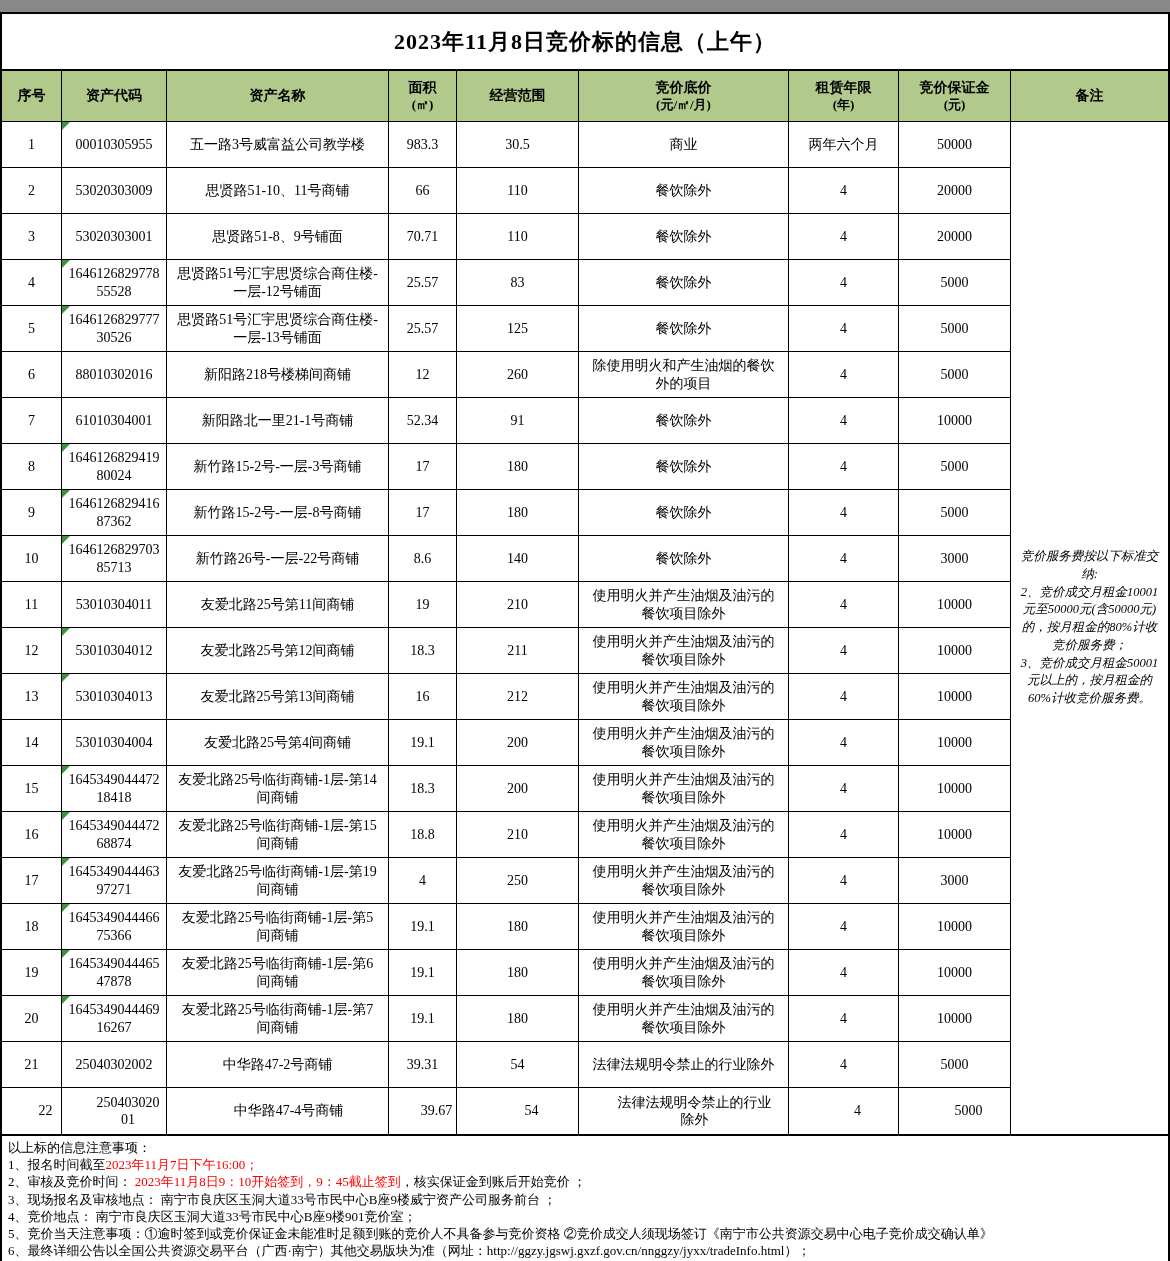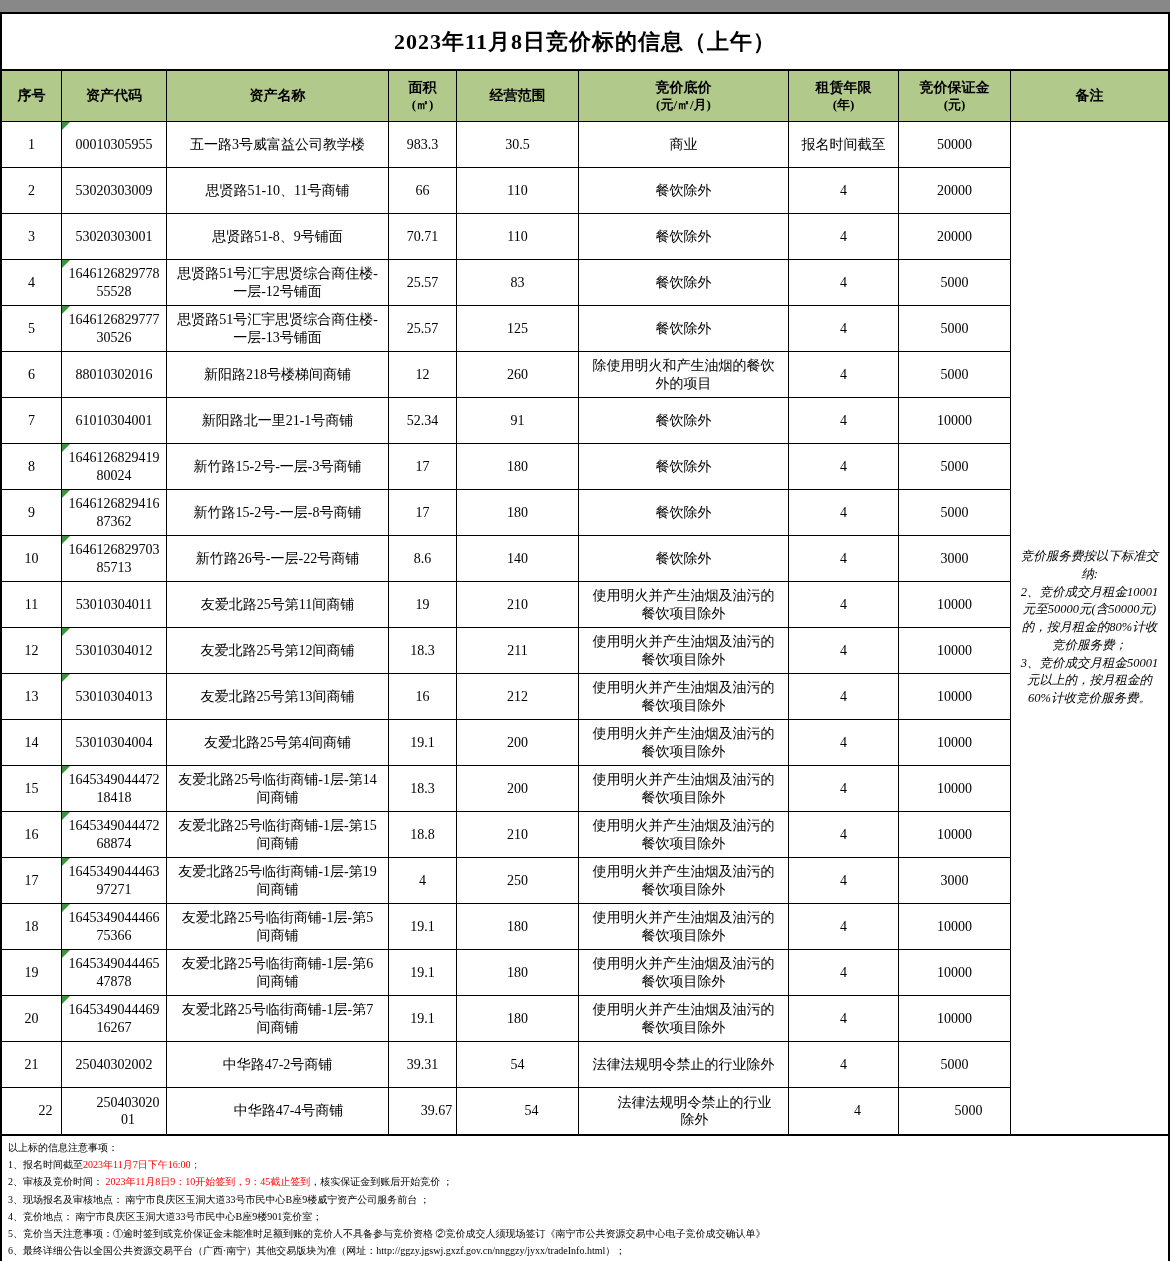--- a/index.html
+++ b/index.html
@@ -49,21 +49,21 @@
   }
   .remark-cell{
     flex:1 1 auto;display:flex;flex-direction:column;justify-content:center;
     padding:4px 5px;box-sizing:border-box;background:#fff;
   }
   .rline{font-size:12.5px;line-height:1.42;text-align:center;font-style:italic;}
   
   .footer{
     flex:1 1 auto;padding:3px 6px 2px 6px;box-sizing:border-box;background:#fff;overflow:hidden;
   }
-  .fline{font-size:10px;line-height:17.2px;white-space:nowrap;}
+  .fline{font-size:13px;line-height:17.2px;white-space:nowrap;}
   .fline .red{color:#ff0000;}
   .fline .url{color:#000;}
 </style>
 </head>
 <body>
 
 <div class="page">
   <div class="title">2023年11月8日竞价标的信息（上午）</div>
   <div class="thead" id="thead">
       <div class="hcell">
@@ -114,21 +114,21 @@
           <div class="cell c-area">
             <span class="cval">983.3</span>
           </div>
           <div class="cell c-price">
             <span class="cval">30.5</span>
           </div>
           <div class="cell c-scope">
             <span class="cval">商业</span>
           </div>
           <div class="cell c-term">
-            <span class="cval">报名时间截至</span>
+            <span class="cval">两年六个月</span>
           </div>
           <div class="cell c-deposit">
             <span class="cval">50000</span>
           </div>
         </div>
         <div class="row">
           <div class="cell c-no">
             <span class="cval">2</span>
           </div>
           <div class="cell c-code">

